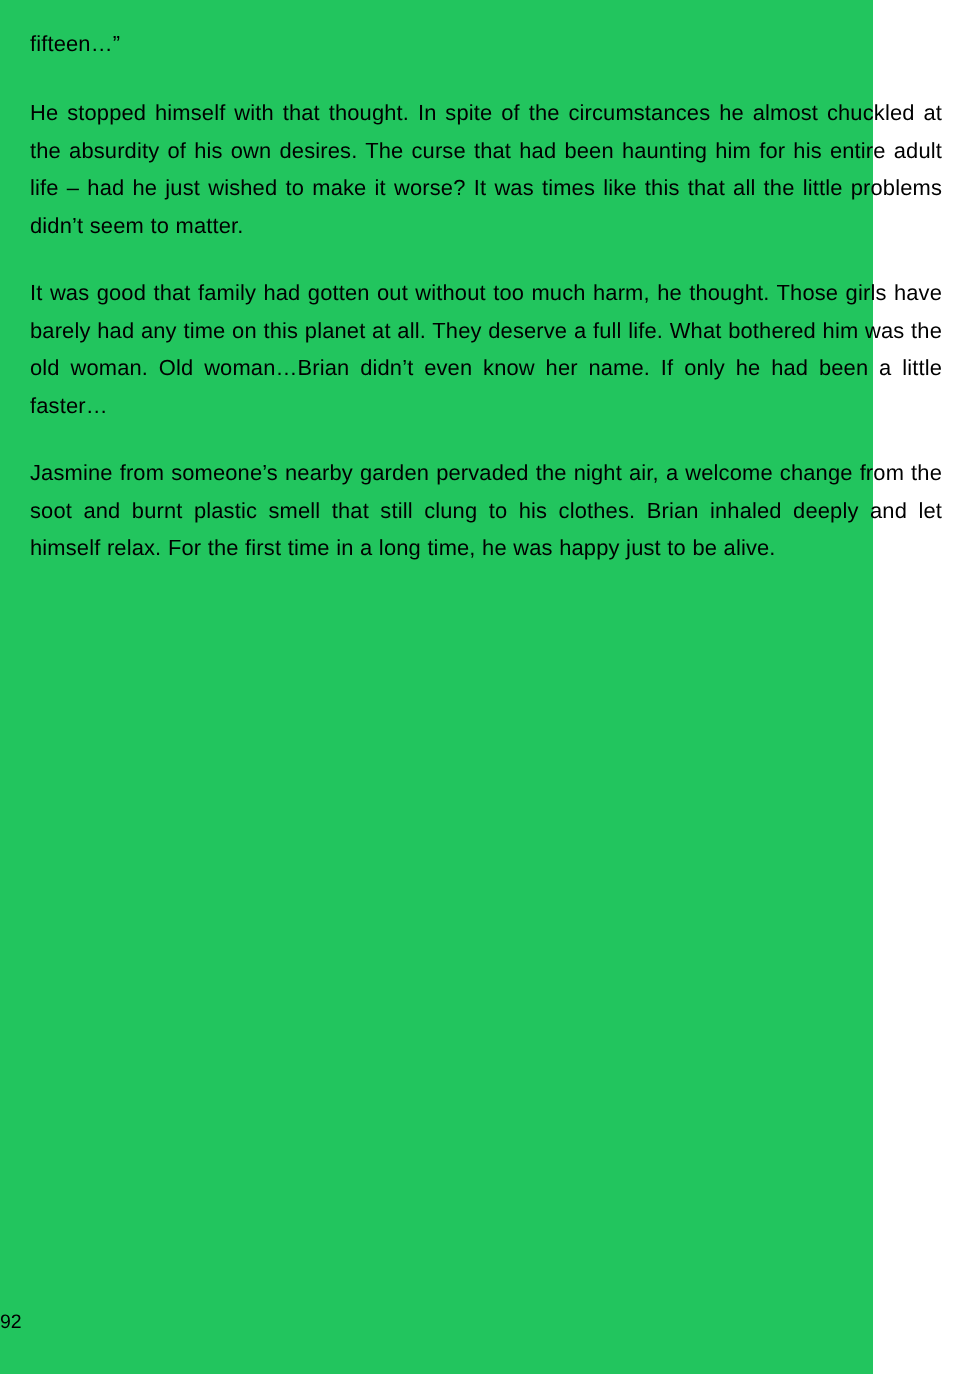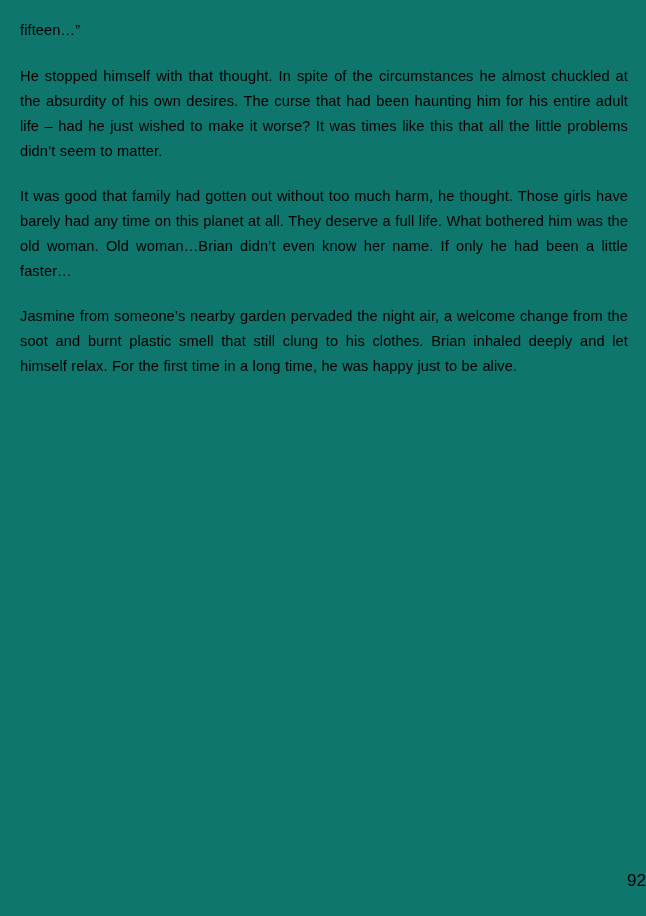--- a/index.html
+++ b/index.html
@@ -12,23 +12,23 @@
     height: 916px;
     position: relative;
     font-family: "Liberation Sans", sans-serif;
     color: #000000;
     overflow: hidden;
   }
   .page {
     position: absolute;
     left: 0;
     top: 0;
-    width: 646px;
+    width: 582px;
     height: 916px;
-    background: #0f766e;
+    background: #22c55e;
   }
   .content {
     position: absolute;
     left: 20px;
     top: 18px;
     width: 608px;
   }
   .para {
     font-size: 14.6px;
     line-height: 25px;
@@ -43,22 +43,22 @@
     margin-bottom: 21px;
   }
   .para.last {
     text-align: justify;
   }
   .page-number {
     position: absolute;
     left: 0;
     top: 872px;
     width: 646px;
-    text-align: right;
-    font-size: 17px;
+    text-align: left;
+    font-size: 13px;
     line-height: 18px;
   }
 </style>
 </head>
 <body>
 
 <div class="page">
   <div class="content">
     <p class="para first">fifteen…”</p>
     <p class="para">He stopped himself with that thought. In spite of the circumstances he almost chuckled at the absurdity of his own desires. The curse that had been haunting him for his entire adult life – had he just wished to make it worse? It was times like this that all the little problems didn’t seem to matter.</p>

